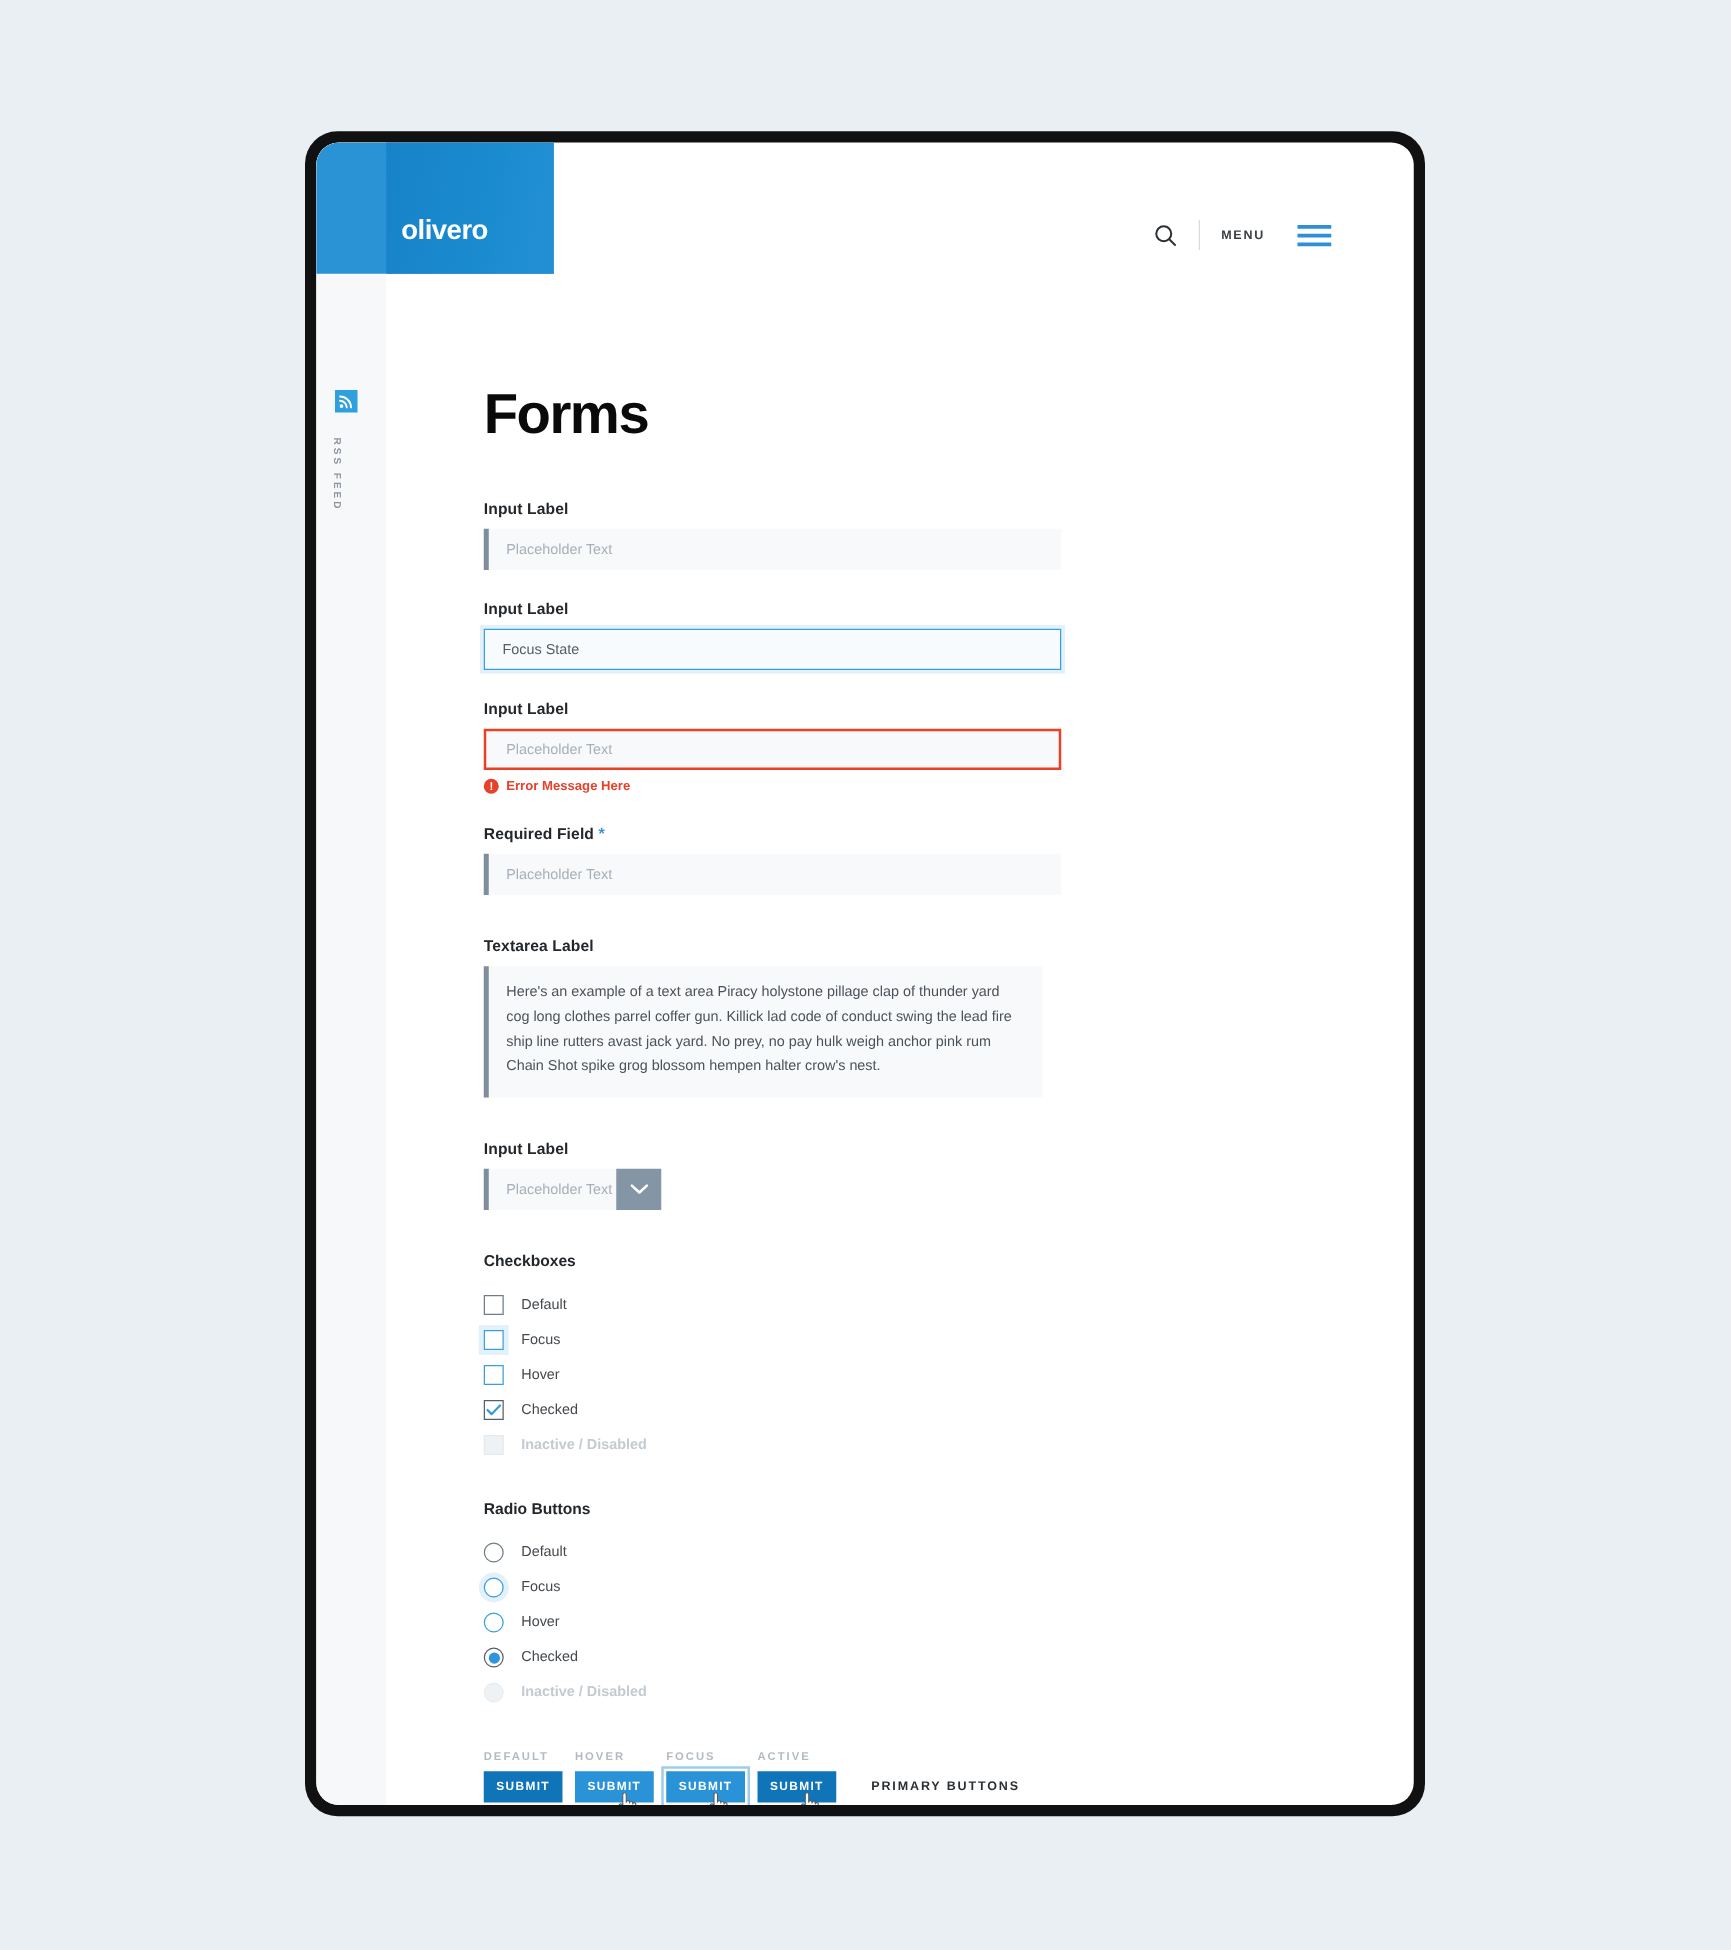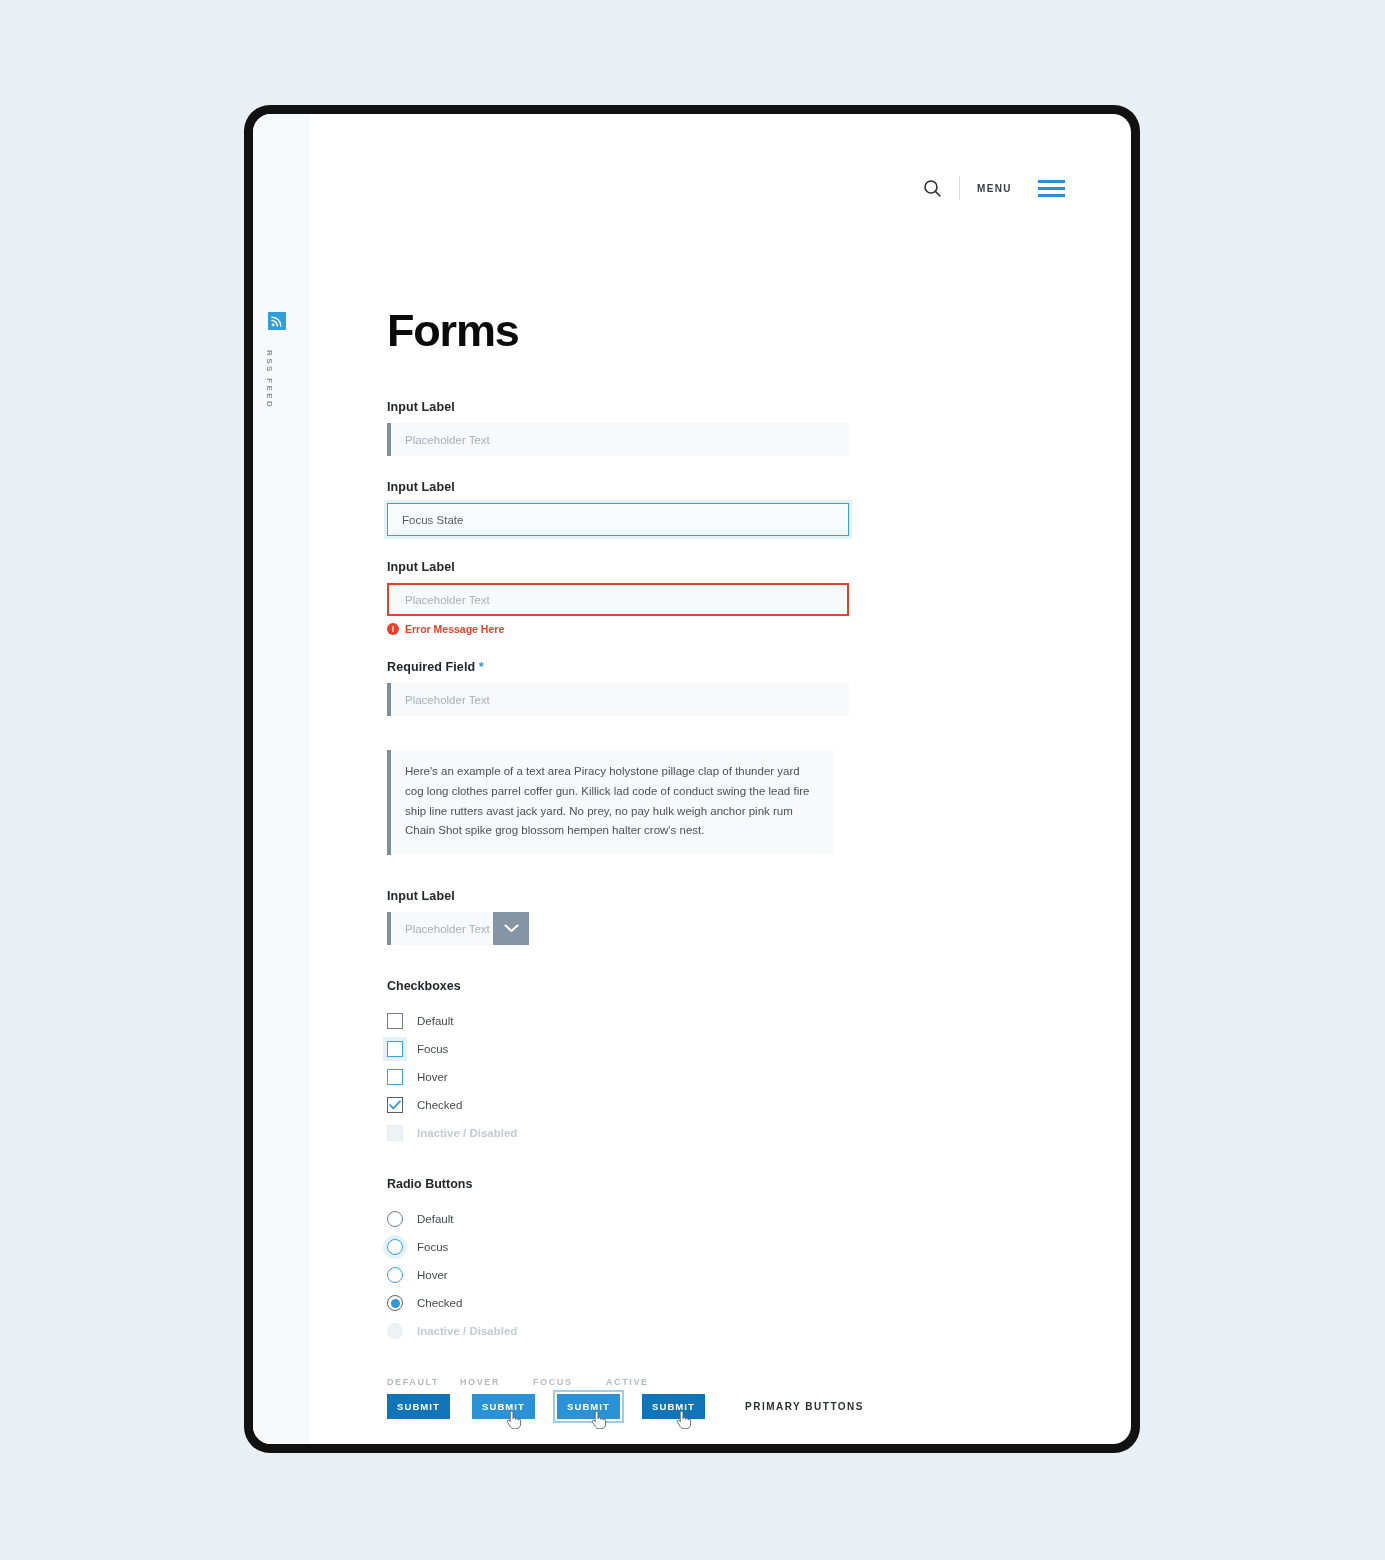--- a/index.html
+++ b/index.html
@@ -272,21 +272,21 @@
     font-size: 9px;
     font-weight: 700;
     letter-spacing: 1.6px;
     color: #b3bbc2;
   }
   .btn-row {
     display: flex;
     align-items: center;
     margin-bottom: 8px;
   }
-  .btn-cell { width: 85px; position: relative; }
+  .btn-cell { width: 73px; position: relative; }
   .btn {
     width: 63px;
     height: 25px;
     display: flex;
     align-items: center;
     justify-content: center;
     font-size: 9.5px;
     font-weight: 700;
     letter-spacing: 1.1px;
   }
@@ -318,20 +318,23 @@
       <div class="rss-icon">
         <svg width="12" height="12" viewBox="0 0 12 12">
           <circle cx="2.2" cy="9.8" r="1.5" fill="#fff"></circle>
           <path d="M1 5.6a5.4 5.4 0 0 1 5.4 5.4" stroke="#fff" stroke-width="1.5" fill="none" stroke-linecap="round"></path>
           <path d="M1 2.2A8.8 8.8 0 0 1 9.8 11" stroke="#fff" stroke-width="1.5" fill="none" stroke-linecap="round"></path>
         </svg>
       </div>
       <div class="rss-label">RSS FEED</div>
     </div>
 
+    <div class="logo-block">
+      <div class="logo-text">olivero</div>
+    </div>
 
     <div class="topbar">
       <div class="search-btn">
         <svg width="19" height="19" viewBox="0 0 19 19">
           <circle cx="8" cy="8" r="6" stroke="#2b3035" stroke-width="1.6" fill="none"></circle>
           <line x1="12.4" y1="12.4" x2="17" y2="17" stroke="#2b3035" stroke-width="1.6" stroke-linecap="round"></line>
         </svg>
       </div>
       <div class="divider"></div>
       <div class="menu-btn">
@@ -369,20 +372,21 @@
 
       <div class="field">
         <div class="field-label">
           <span>Required Field</span>
           <span class="req-star">*</span>
         </div>
         <div class="input">Placeholder Text</div>
       </div>
 
       <div class="field" style="margin-top:34px;margin-bottom:34px;">
+        <div class="field-label">Textarea Label</div>
         <div class="textarea">Here's an example of a text area Piracy holystone pillage clap of thunder yard cog long clothes parrel coffer gun. Killick lad code of conduct swing the lead fire ship line rutters avast jack yard. No prey, no pay hulk weigh anchor pink rum Chain Shot spike grog blossom hempen halter crow's nest.</div>
       </div>
 
       <div class="field">
         <div class="field-label">Input Label</div>
         <div class="select-wrap">
           <div class="select-body">Placeholder Text</div>
           <div class="select-arrow">
             <svg width="15" height="9" viewBox="0 0 15 9">
               <polyline points="1.5,1.5 7.5,7 13.5,1.5" stroke="#fff" stroke-width="2" fill="none" stroke-linecap="round" stroke-linejoin="round"></polyline>

